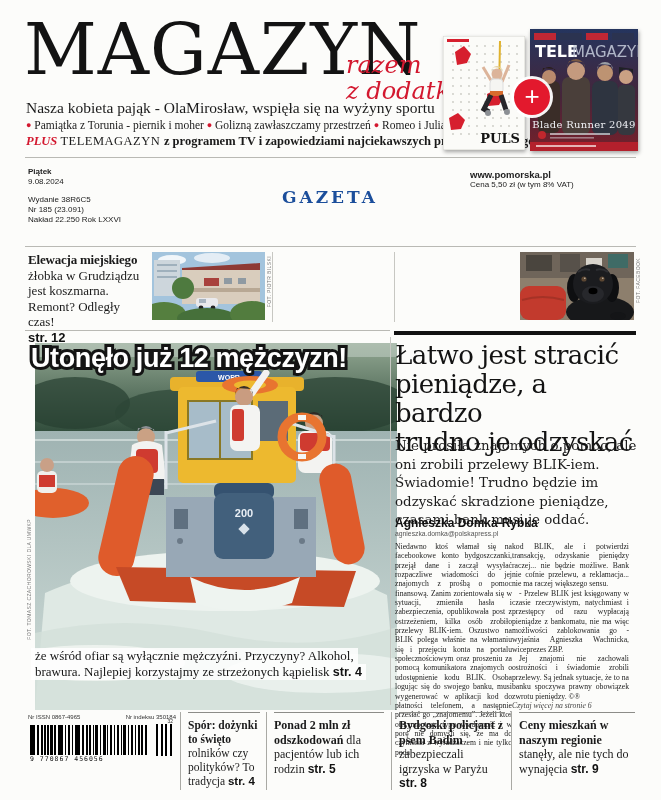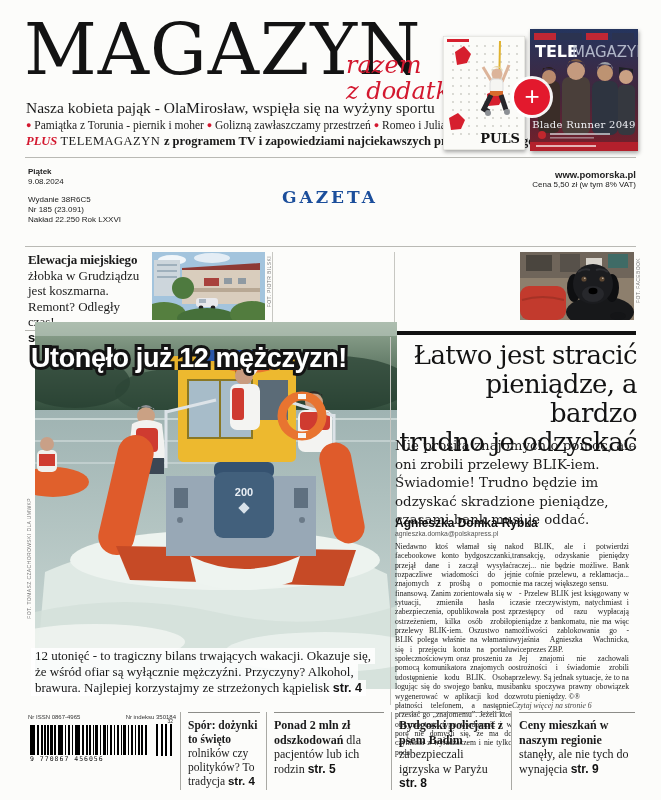--- a/index.html
+++ b/index.html
@@ -23,29 +23,29 @@
   #logo{left:175px;top:163px;width:310px;text-align:center;}
   #logo .g{font-family:"DejaVu Serif",serif;font-weight:bold;font-size:17px;letter-spacing:3px;color:#1b4e9b;line-height:18px;margin-top:25px;}
   #logo .p{font-family:"DejaVu Serif",serif;font-weight:bold;font-size:56px;letter-spacing:-2px;color:#e3192d;line-height:52px;margin-top:-3px;}
   
   .boxhead{font-size:13px;line-height:15.5px;color:#1a1a1a;}
   .boxhead b{letter-spacing:-.2px;}
   .pg{font-family:"Liberation Sans",sans-serif;font-weight:bold;font-size:13px;color:#111;}
   .vline{width:1px;background:#c7c7c2;}
   .vcredit{writing-mode:vertical-rl;transform:rotate(180deg);font-family:"Liberation Sans",sans-serif;font-size:5px;letter-spacing:.4px;color:#777;}
   
-  #main-photo{left:25px;top:322px;width:430px;height:367px;overflow:hidden;padding-left:10px;}
+  #main-photo{left:25px;top:343px;width:430px;height:367px;overflow:hidden;padding-left:10px;}
   #main-headline{left:31px;top:343px;width:320px;z-index:4;}
   #main-headline div{font-family:"Liberation Sans",sans-serif;font-weight:bold;font-size:27px;letter-spacing:-.4px;white-space:nowrap;}
   #main-headline .stroke{position:absolute;left:0;top:0;-webkit-text-stroke:6px #141414;color:#141414;}
   #main-headline .fill{position:relative;color:#fff;}
   .capline{display:table;background:rgba(255,255,255,.85);font-size:13px;line-height:16px;padding:0 4px;color:#161616;}
   .capline .pg{font-size:12.5px;}
   
-  #art-head{left:395px;top:341px;width:242px;font-family:"DejaVu Serif",serif;font-size:26px;line-height:29px;letter-spacing:-.6px;color:#131313;text-align:right;}
+  #art-head{left:395px;top:341px;width:242px;font-family:"DejaVu Serif",serif;font-size:26px;line-height:29px;letter-spacing:-.6px;color:#131313;}
   #art-lede{left:395px;top:437px;width:242px;font-family:"DejaVu Serif",serif;font-size:13.4px;line-height:18.6px;color:#1b1b1b;}
   #art-byline{left:395px;top:516px;width:242px;}
   #art-byline .nm{font-family:"Liberation Sans",sans-serif;font-weight:bold;font-size:12px;color:#111;}
   #art-byline .em{font-family:"Liberation Sans",sans-serif;font-size:6.8px;color:#555;}
   #art-cols{left:395px;top:542px;width:242px;height:164px;display:flex;}
   .acol{width:117px;font-size:7.7px;line-height:9.35px;text-align:justify;color:#222;}
   .acol p{margin:0;}
   .acol p.ind{text-indent:7px;}
   .more{font-style:italic;color:#444;}
   
@@ -154,21 +154,21 @@
     <div style="font-weight:bold">Piątek</div>
     <div>9.08.2024</div>
     <div style="height:8px"></div>
     <div>Wydanie 38R6C5</div>
     <div>Nr 185 (23.091)</div>
     <div>Nakład 22.250 Rok LXXVI</div>
   </div>
   <div id="logo" class="abs">
     <div class="g">GAZETA</div>
   </div>
-  <div class="abs dl" style="left:470px;top:170px;width:166px;text-align:right;">
+  <div class="abs dl" style="left:470px;top:170px;width:166px;text-align:left;">
     <div style="font-weight:bold;font-size:9.5px">www.pomorska.pl</div>
     <div>Cena 5,50 zł (w tym 8% VAT)</div>
   </div>
 
   <div class="abs hrule" style="left:25px;top:246px;width:611px;"></div>
 
   <div class="abs boxhead" style="left:28px;top:252px;width:121px;">
     <b>Elewacja miejskiego </b><span>żłobka w Grudziądzu jest koszmarna. Remont? Odległy czas!</span>
     <div class="pg">str. 12</div>
   </div>
@@ -315,21 +315,20 @@
     </svg>
     <div class="vcredit" style="position:absolute;left:1px;bottom:70px;">FOT. TOMASZ CZACHOROWSKI DLA UMWKP</div>
   </div>
 
   <div id="main-headline" class="abs">
     <div class="stroke">Utonęło już 12 mężczyzn!</div>
     <div class="fill">Utonęło już 12 mężczyzn!</div>
   </div>
 
   <div class="abs" style="left:31px;top:648px;width:352px;z-index:3;">
-    <div class="capline">12 utonięć - to tragiczny bilans trwających wakacji. Okazuje się,</div>
     <div class="capline">że wśród ofiar są wyłącznie mężczyźni. Przyczyny? Alkohol,</div>
     <div class="capline">
         <span>brawura. Najlepiej korzystajmy ze strzeżonych kąpielisk </span>
         <span class="pg">str. 4</span>
       </div>
   </div>
 
   <div class="abs vline" style="left:390px;top:337px;height:368px;"></div>
   <div id="art-head" class="abs">
     <div>Łatwo jest stracić</div>

